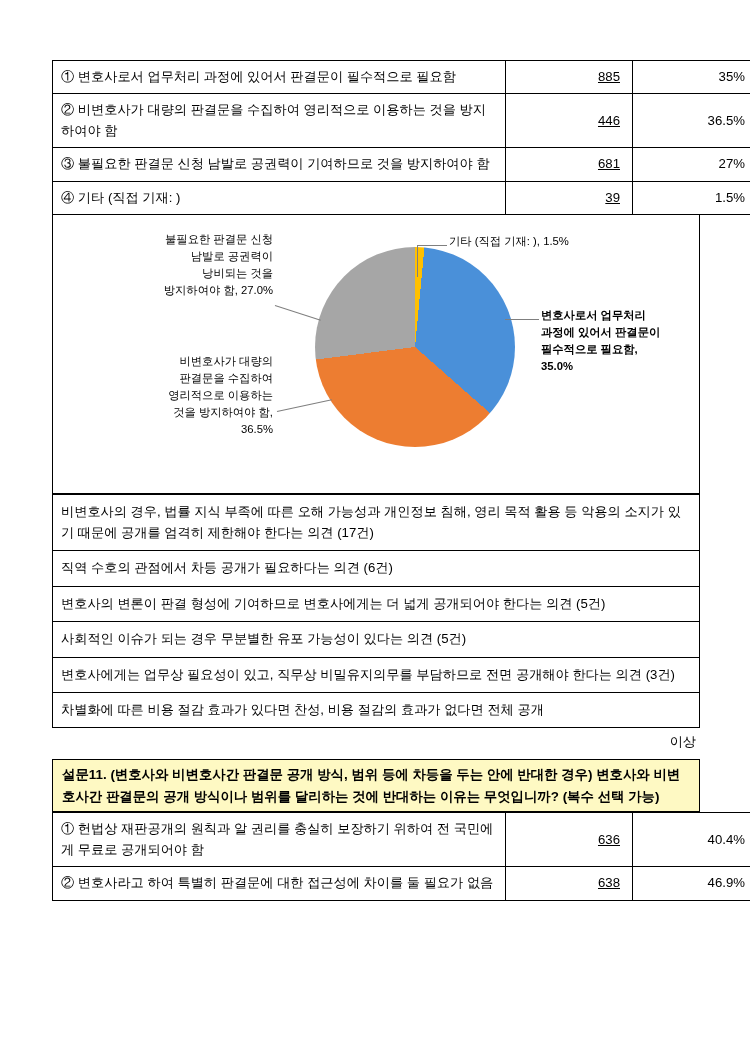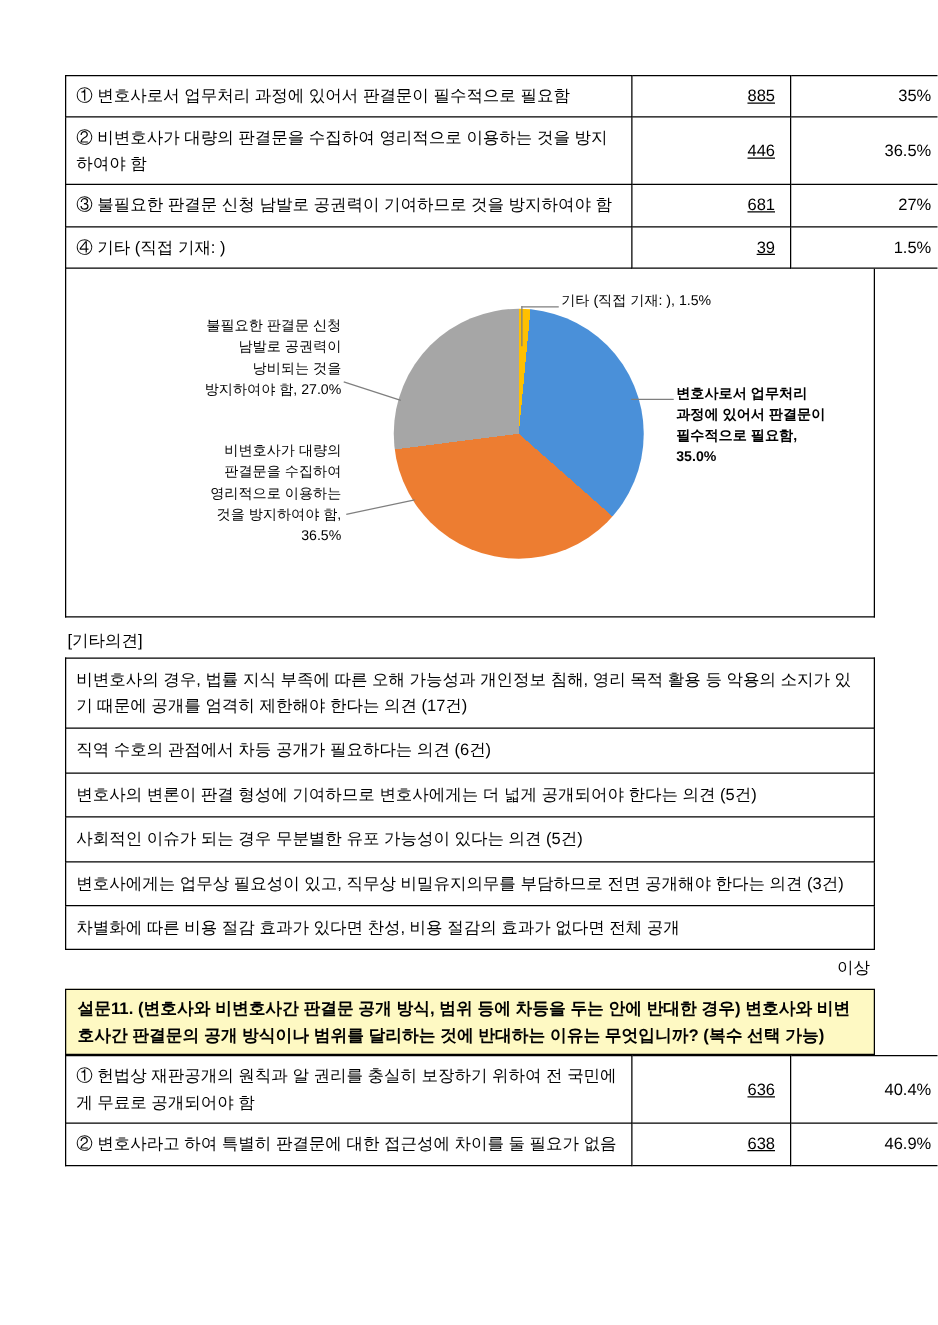--- a/index.html
+++ b/index.html
@@ -143,36 +143,35 @@
       <div class="lbl" style="left:396px; top:18px;">기타 (직접 기재: ), 1.5%</div>
       <div class="leader" style="left:364px; top:30px; width:30px;"></div>
       <div class="leader v" style="left:364px; top:30px; height:32px;"></div>
 
       <div class="lbl" style="left:488px; top:92px;font-weight:bold;">변호사로서 업무처리
 과정에 있어서 판결문이
 필수적으로 필요함,
 35.0%</div>
       <div class="leader" style="left:452px; top:104px; width:34px;"></div>
 
-      <div class="lbl rightal" style="left:30px; top:38px; width:190px;">불필요한 판결문 신청
+      <div class="lbl rightal" style="left:30px; top:16px; width:190px;">불필요한 판결문 신청
 남발로 공권력이
 낭비되는 것을
 방지하여야 함, 27.0%</div>
       <div class="leader" style="left:222px; top:90px; width:48px; transform:rotate(18deg); transform-origin:left center;"></div>
 
       <div class="lbl rightal" style="left:48px; top:138px; width:172px;">비변호사가 대량의
 판결문을 수집하여
 영리적으로 이용하는
 것을 방지하여야 함,
 36.5%</div>
       <div class="leader" style="left:224px; top:196px; width:56px; transform:rotate(-12deg); transform-origin:left center;"></div>
     </div>
   </div>
 
-  <div class="sub-head">[기타의견]</div>
 
   <table class="etc-table">
     <tbody>
       <tr>
         <td>비변호사의 경우, 법률 지식 부족에 따른 오해 가능성과 개인정보 침해, 영리 목적 활용 등 악용의 소지가 있기 때문에 공개를 엄격히 제한해야 한다는 의견 (17건)</td>
       </tr>
       <tr>
         <td>직역 수호의 관점에서 차등 공개가 필요하다는 의견 (6건)</td>
       </tr>
       <tr>

